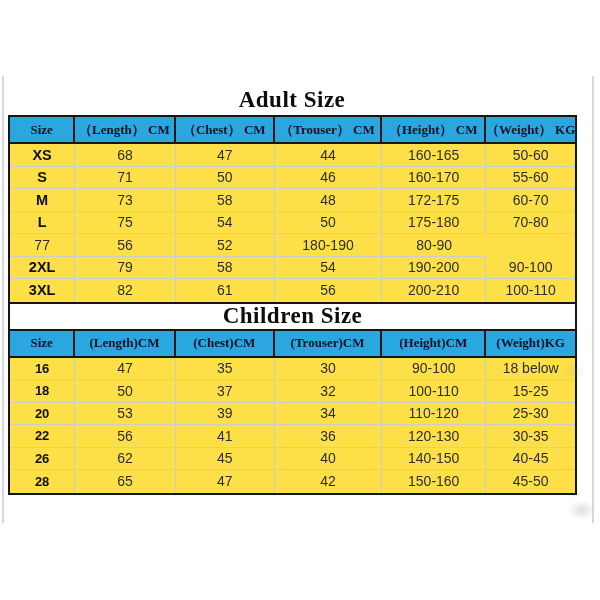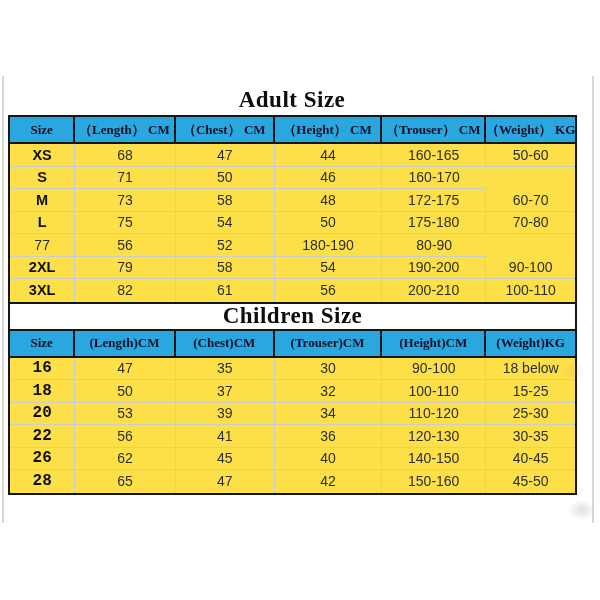--- a/index.html
+++ b/index.html
@@ -51,21 +51,21 @@
   .dcell {
     height:22.5px; display:flex; align-items:center; justify-content:center;
     font-size:14px; color:var(--data-text,#2e2e2e);
     border-right:1px solid var(--grid-line,#c9cdd0);
     border-bottom:1px solid var(--grid-line,#c9cdd0);
     white-space:nowrap;
   }
   .dcell:last-child { border-right:none; }
   .section-body .row:last-child .dcell { border-bottom:none; }
   .sizecol { font-weight:bold; color:#0f0f0f; font-size:14.5px; }
-  .children .sizecol { font-family:Liberation Mono, monospace; font-size:16px; }
+  .children .sizecol { font-family:Liberation Sans, sans-serif; font-size:13px; }
 
   .mid-title-row {
     height:29px; display:flex; align-items:center; justify-content:center;
     font-family:"Liberation Serif", serif; font-weight:bold;
     font-size:23px; color:#0d0d0d; letter-spacing:.5px;
     border-top:2.5px solid var(--border-dark,#151515);
     border-bottom:2.5px solid var(--border-dark,#151515);
     background:#fff;
   }
 
@@ -83,39 +83,40 @@
   <div class="edge-line" id="edge-left"></div>
   <div class="edge-line" id="edge-right"></div>
 
   <div class="big-title" id="adult-title">Adult Size</div>
 
   <div class="sizebox">
     <div class="header-row adult">
         <div class="hcell">Size</div>
         <div class="hcell">（Length） CM</div>
         <div class="hcell">（Chest） CM</div>
+        <div class="hcell">（Trouser） CM</div>
         <div class="hcell">（Height） CM</div>
-        <div class="hcell">（Trouser） CM</div>
         <div class="hcell">（Weight） KG</div>
       </div>
     <div class="section-body adult">
         <div class="row">
           <div class="dcell sizecol">XS</div>
           <div class="dcell">68</div>
           <div class="dcell">47</div>
           <div class="dcell">44</div>
           <div class="dcell">160-165</div>
           <div class="dcell">50-60</div>
         </div>
         <div class="row">
           <div class="dcell sizecol">S</div>
           <div class="dcell">71</div>
           <div class="dcell">50</div>
           <div class="dcell">46</div>
           <div class="dcell">160-170</div>
+          <div class="dcell">55-60</div>
         </div>
         <div class="row">
           <div class="dcell sizecol">M</div>
           <div class="dcell">73</div>
           <div class="dcell">58</div>
           <div class="dcell">48</div>
           <div class="dcell">172-175</div>
           <div class="dcell">60-70</div>
         </div>
         <div class="row">

